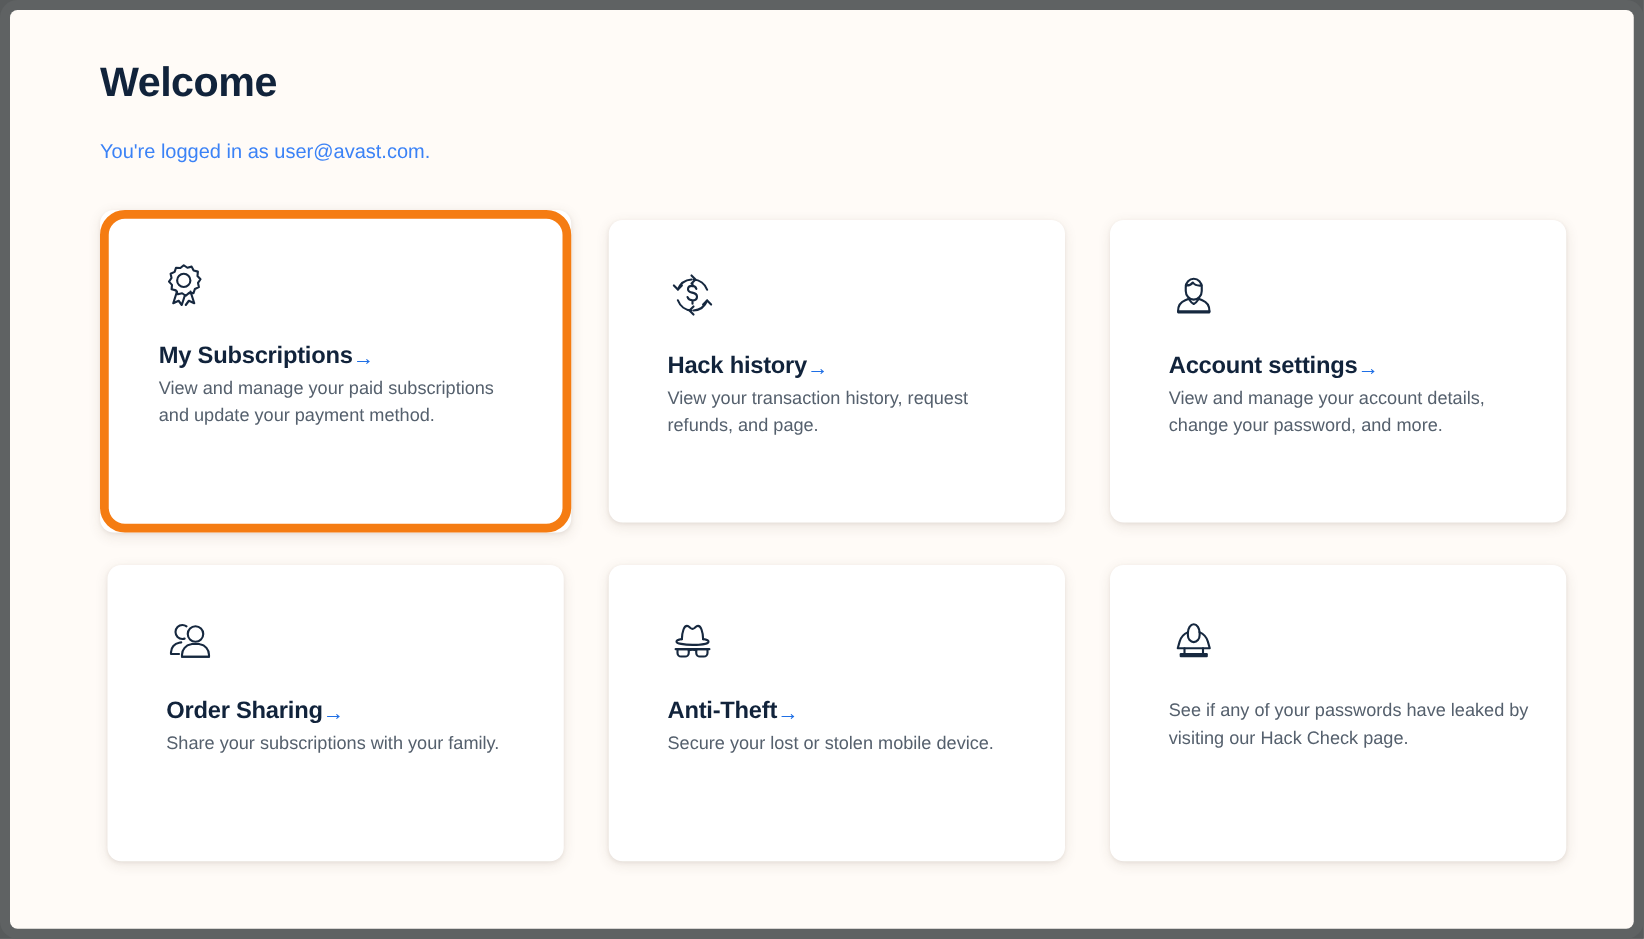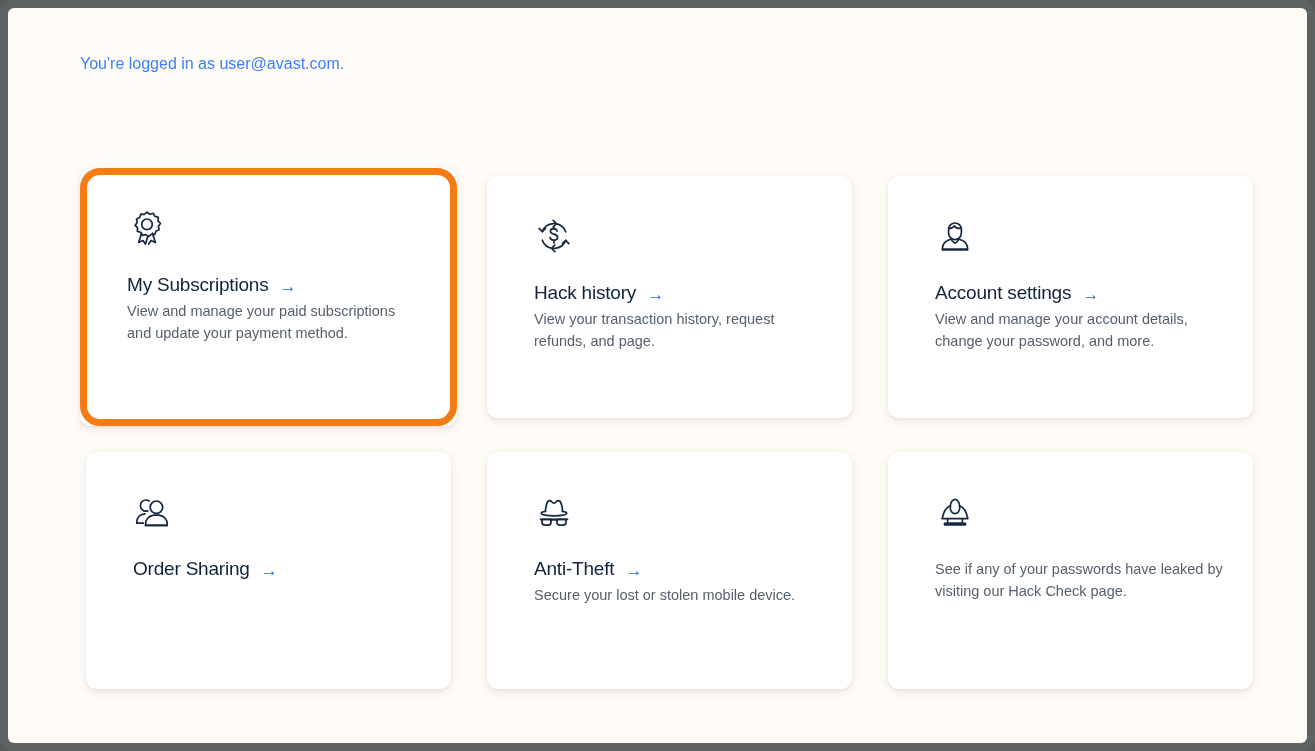--- a/index.html
+++ b/index.html
@@ -106,23 +106,22 @@
     display: block;
     height: 40px;
     margin-bottom: 26px;
     color: #16283f;
   }
   .card-icon svg { display: block; }
 
   .card-heading {
     display: flex;
     align-items: center;
-    gap: 11px;
     font-size: 19px;
-    font-weight: normal;
+    font-weight: bold;
     color: #11233b;
     letter-spacing: -0.2px;
     white-space: nowrap;
   }
 
   .link-arrow {
     display: inline-block;
     color: #1f6fe5;
     font-size: 17px;
     line-height: 1;
@@ -146,20 +145,21 @@
     max-width: 290px;
   }
 </style>
 </head>
 <body>
 
 <div id="window-frame">
   <div id="page-surface">
 
     <div id="header-block">
+      <h1 id="page-title">Welcome</h1>
       <p id="login-status">You're logged in as user@avast.com.</p>
     </div>
 
     <div id="card-grid">
         <div class="card-slot is-highlighted">
     <div class="card">
       <span class="card-icon">
               <svg width="40" height="40" viewBox="0 0 40 40" fill="none" stroke="currentColor" stroke-width="1.7" stroke-linejoin="round" stroke-linecap="round">
       <path d="M20 4.2 l2.9 2.0 3.4-0.9 1.6 3.1 3.4 0.9 -0.3 3.5 2.4 2.6 -2.0 2.9 0.7 3.4 -3.2 1.5 -1.1 3.3 -3.5-0.2 -2.7 2.3 -2.9-2.0 -3.4 0.8 -1.6-3.1 -3.4-0.9 0.3-3.5 -2.4-2.6 2.0-2.9 -0.7-3.4 3.2-1.5 1.1-3.3 3.5 0.2z"></path>
       <circle cx="20" cy="16.3" r="5.3"></circle>
@@ -226,20 +226,21 @@
       <path d="M12.6 33.4 l0-1.6 c0-4.2 3.1-7.7 7.2-8.4 l0.9-0.2 l5.4 0 l0.9 0.2 c4.1 0.7 7.2 4.2 7.2 8.4 l0 1.6z"></path>
       <path d="M12.6 33.4 L34.2 33.4"></path>
       <path d="M16.2 9.1 c-0.9-0.7-2.1-1.1-3.3-1.1 -3.0 0-5.5 2.5-5.5 5.6 0 3.1 2.5 5.6 5.5 5.6 0.6 0 1.2-0.1 1.8-0.3"></path>
       <path d="M12.0 21.9 l-1.7 0.3 c-3.7 0.6-6.5 3.8-6.5 7.6 l0 1.4 l6.4 0"></path>
     </svg>
             </span>
       <div class="card-heading">
         <span>Order Sharing</span>
         <span class="link-arrow">→</span>
       </div>
+      <p class="card-desc">Share your subscriptions with your family.</p>
     </div>
 
   </div>
         <div class="card-slot">
     <div class="card">
       <span class="card-icon">
               <svg width="40" height="40" viewBox="0 0 40 40" fill="none" stroke="currentColor" stroke-width="1.7" stroke-linejoin="round" stroke-linecap="round">
       <path d="M11.5 19.3 c0-2.0 0.5-5.5 1.3-7.7 0.6-1.7 1.6-2.9 2.8-2.9 1.3 0 2.0 1.0 2.8 1.7 0.5 0.4 1.0 0.7 1.6 0.7 0.6 0 1.1-0.3 1.6-0.7 0.8-0.7 1.5-1.7 2.8-1.7 1.2 0 2.2 1.2 2.8 2.9 0.8 2.2 1.3 5.7 1.3 7.7"></path>
       <path d="M28.5 19.3 c2.6 0.4 4.3 1.1 4.3 2.0 0 1.5-5.7 2.6-12.8 2.6 -7.1 0-12.8-1.2-12.8-2.6 0-0.9 1.7-1.6 4.3-2.0"></path>
       <path d="M8.0 27.3 l9.0 0 l0 3.0 c0 1.6-1.3 2.9-2.9 2.9 l-3.2 0 c-1.6 0-2.9-1.3-2.9-2.9z"></path>

